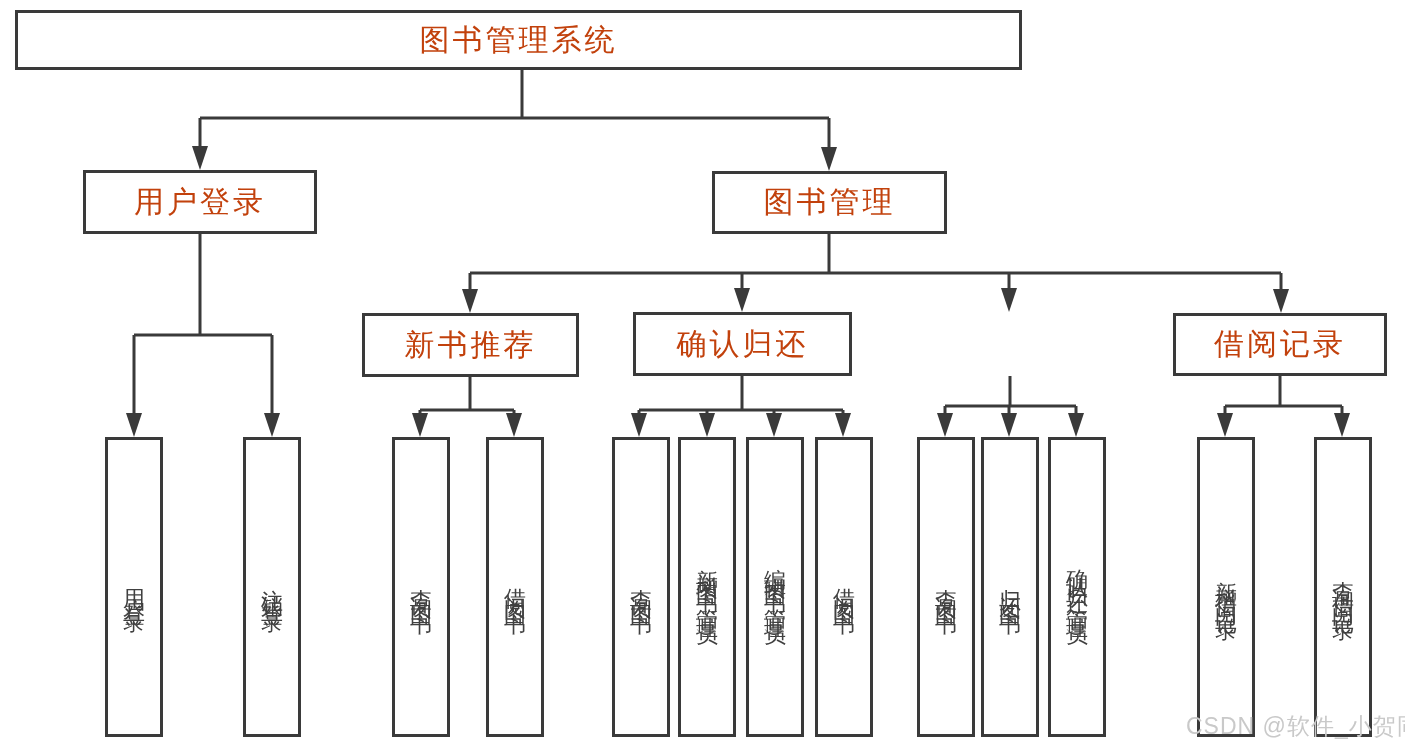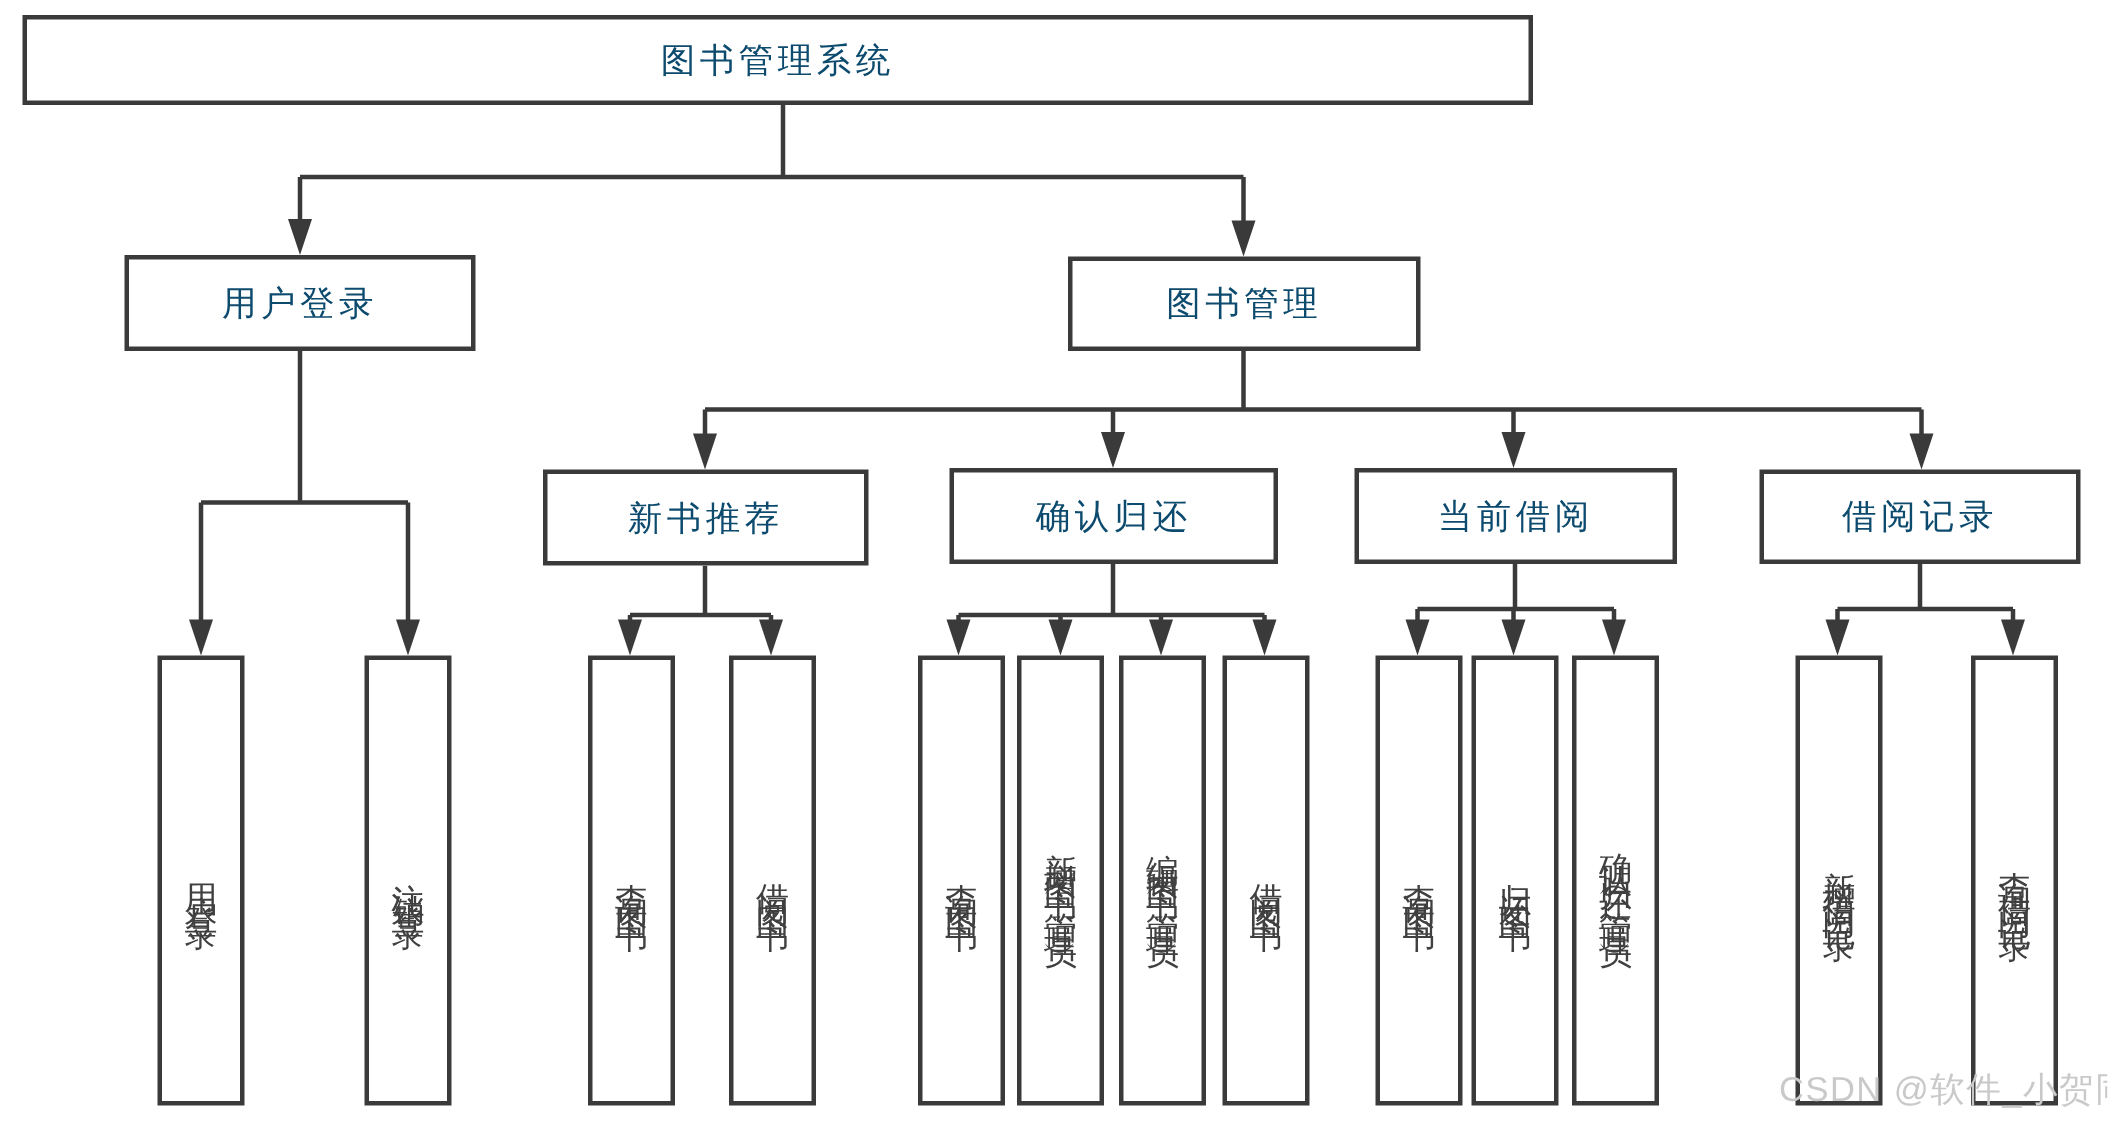--- a/index.html
+++ b/index.html
@@ -21,23 +21,23 @@
     position: absolute;
     box-sizing: border-box;
     border: 3px solid #3a3a3a;
     background: #ffffff;
     display: flex;
     align-items: center;
     justify-content: center;
     z-index: 1;
   }
   .hbox span {
-    font-size: 23px;
+    font-size: 30px;
     letter-spacing: 3px;
-    color: #0c4a6e;
+    color: #c2410c;
     white-space: nowrap;
   }
   .vbox span {
     writing-mode: vertical-rl;
     font-size: 22px;
     letter-spacing: 8px;
     color: #404040;
     line-height: 1;
   }
   .watermark {
@@ -106,23 +106,20 @@
   <div class="node hbox" style="left:712px; top:171px; width:235px; height:63px;">
     <span>图书管理</span>
   </div>
 
   <div class="node hbox" style="left:362px; top:313px; width:217px; height:64px;">
     <span>新书推荐</span>
   </div>
   <div class="node hbox" style="left:633px; top:312px; width:219px; height:64px;">
     <span>确认归还</span>
   </div>
-  <div class="node hbox" style="left:903px; top:312px; width:215px; height:64px;">
-    <span>当前借阅</span>
-  </div>
   <div class="node hbox" style="left:1173px; top:313px; width:214px; height:63px;">
     <span>借阅记录</span>
   </div>
 
   <div class="node vbox" style="left:105px; top:437px; width:58px; height:300px;">
     <span>用户登录</span>
   </div>
   <div class="node vbox" style="left:243px; top:437px; width:58px; height:300px;">
     <span>注销登录</span>
   </div>

